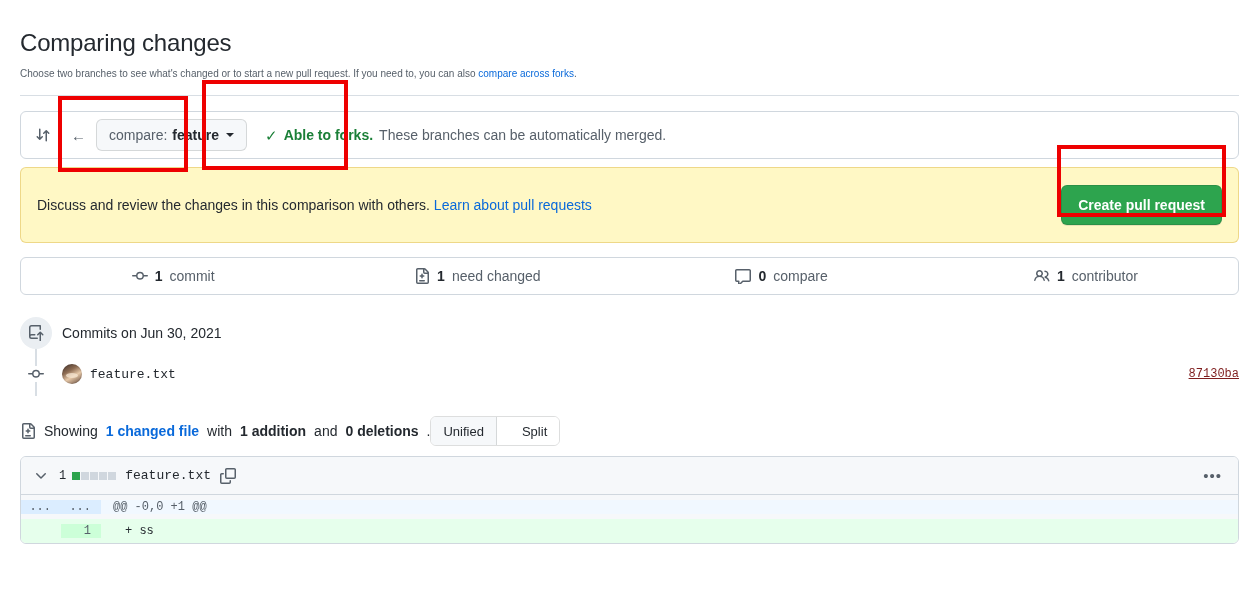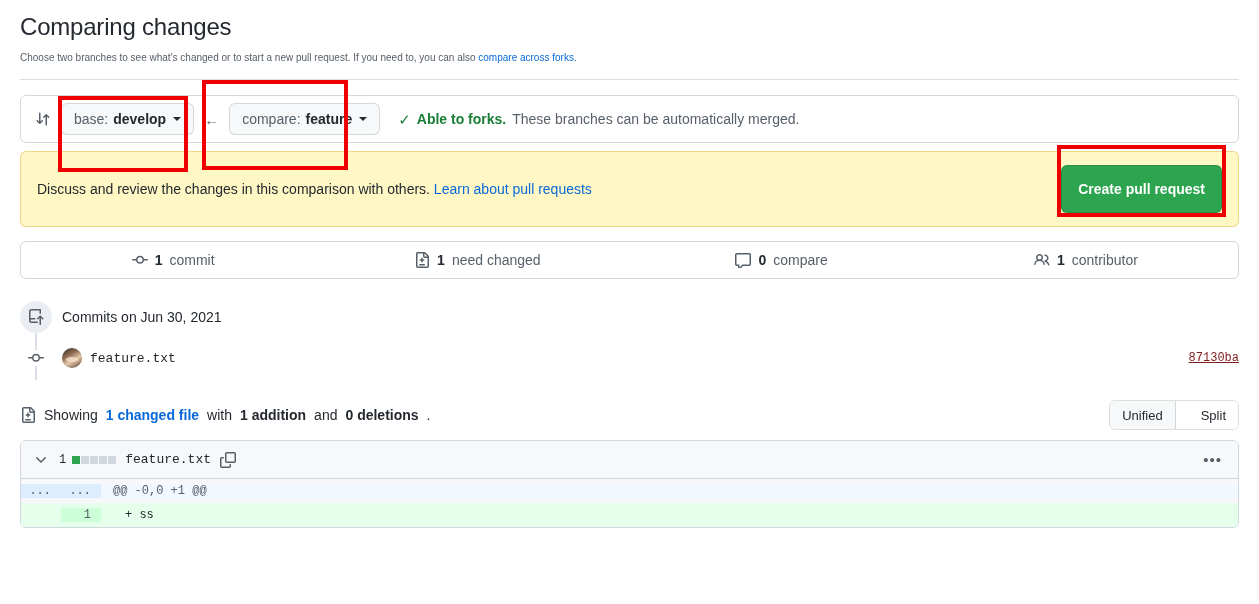--- a/index.html
+++ b/index.html
@@ -23,21 +23,21 @@
     box-sizing: border-box;
     padding: 0 20px;
   }
 
   
   .page-title {
     font-size: 24px;
     font-weight: 400;
     color: #24292f;
     margin: 0;
-    padding-top: 12px;
+    padding-top: 28px;
     line-height: 1.25;
     letter-spacing: -0.2px;
   }
   .page-subtitle {
     font-size: 10px;
     color: #57606a;
     margin: 8px 0 0 0;
     line-height: 1.5;
   }
   .link {
@@ -127,21 +127,21 @@
     gap: 10px;
   }
   .discuss-text { font-size: 14px; color: #24292f; }
   .btn-primary {
     background: #2da44e;
     border: 1px solid rgba(27,31,36,0.15);
     border-radius: 6px;
     color: #ffffff;
     font-size: 14px;
     font-weight: 600;
-    height: 48px;
+    height: 40px;
     padding: 0 16px;
     cursor: pointer;
     font-family: "Liberation Sans", sans-serif;
     box-shadow: 0 1px 0 rgba(27,31,36,0.1);
   }
 
   
   .stats-bar {
     margin-top: 14px;
     border: 1px solid #d0d7de;
@@ -251,21 +251,20 @@
     color: #7f1d1d;
     cursor: pointer;
     text-decoration: underline;
   }
 
   
   .showing-row {
     margin-top: 26px;
     display: flex;
     align-items: center;
-    justify-content: space-between;
   }
   .showing-left {
     display: flex;
     align-items: center;
     gap: 8px;
     font-size: 14px;
     color: #24292f;
   }
   .showing-left .b { font-weight: 600; }
   .seg-group {
@@ -403,25 +402,20 @@
   <p class="page-subtitle"><span>Choose two branches to see what's changed or to start a new pull request. If you need to, you can also </span><a class="link">compare across forks</a><span>.</span></p>
   <hr class="hr-line">
 
   <div class="compare-bar">
     <span class="git-compare-icon">
       <svg width="16" height="16" viewBox="0 0 16 16" fill="currentColor" aria-hidden="true">
         <path d="M4.75 1.5a.75.75 0 0 1 .75.75v8.19l1.22-1.22a.75.75 0 1 1 1.06 1.06l-2.5 2.5a.75.75 0 0 1-1.06 0l-2.5-2.5a.75.75 0 1 1 1.06-1.06L4 10.44V2.25a.75.75 0 0 1 .75-.75Zm6.5 13a.75.75 0 0 1-.75-.75V5.56L9.28 6.78a.75.75 0 1 1-1.06-1.06l2.5-2.5a.75.75 0 0 1 1.06 0l2.5 2.5a.75.75 0 0 1-1.06 1.06L12 5.56v8.19a.75.75 0 0 1-.75.75Z"></path>
       </svg>
     </span>
 
-    <button class="branch-btn">
-      <span class="prefix">base:</span>
-      <span class="value">develop</span>
-      <span class="caret"></span>
-    </button>
 
     <span class="arrow-left">←</span>
 
     <button class="branch-btn">
       <span class="prefix">compare:</span>
       <span class="value">feature</span>
       <span class="caret"></span>
     </button>
 
     <div class="merge-status">

